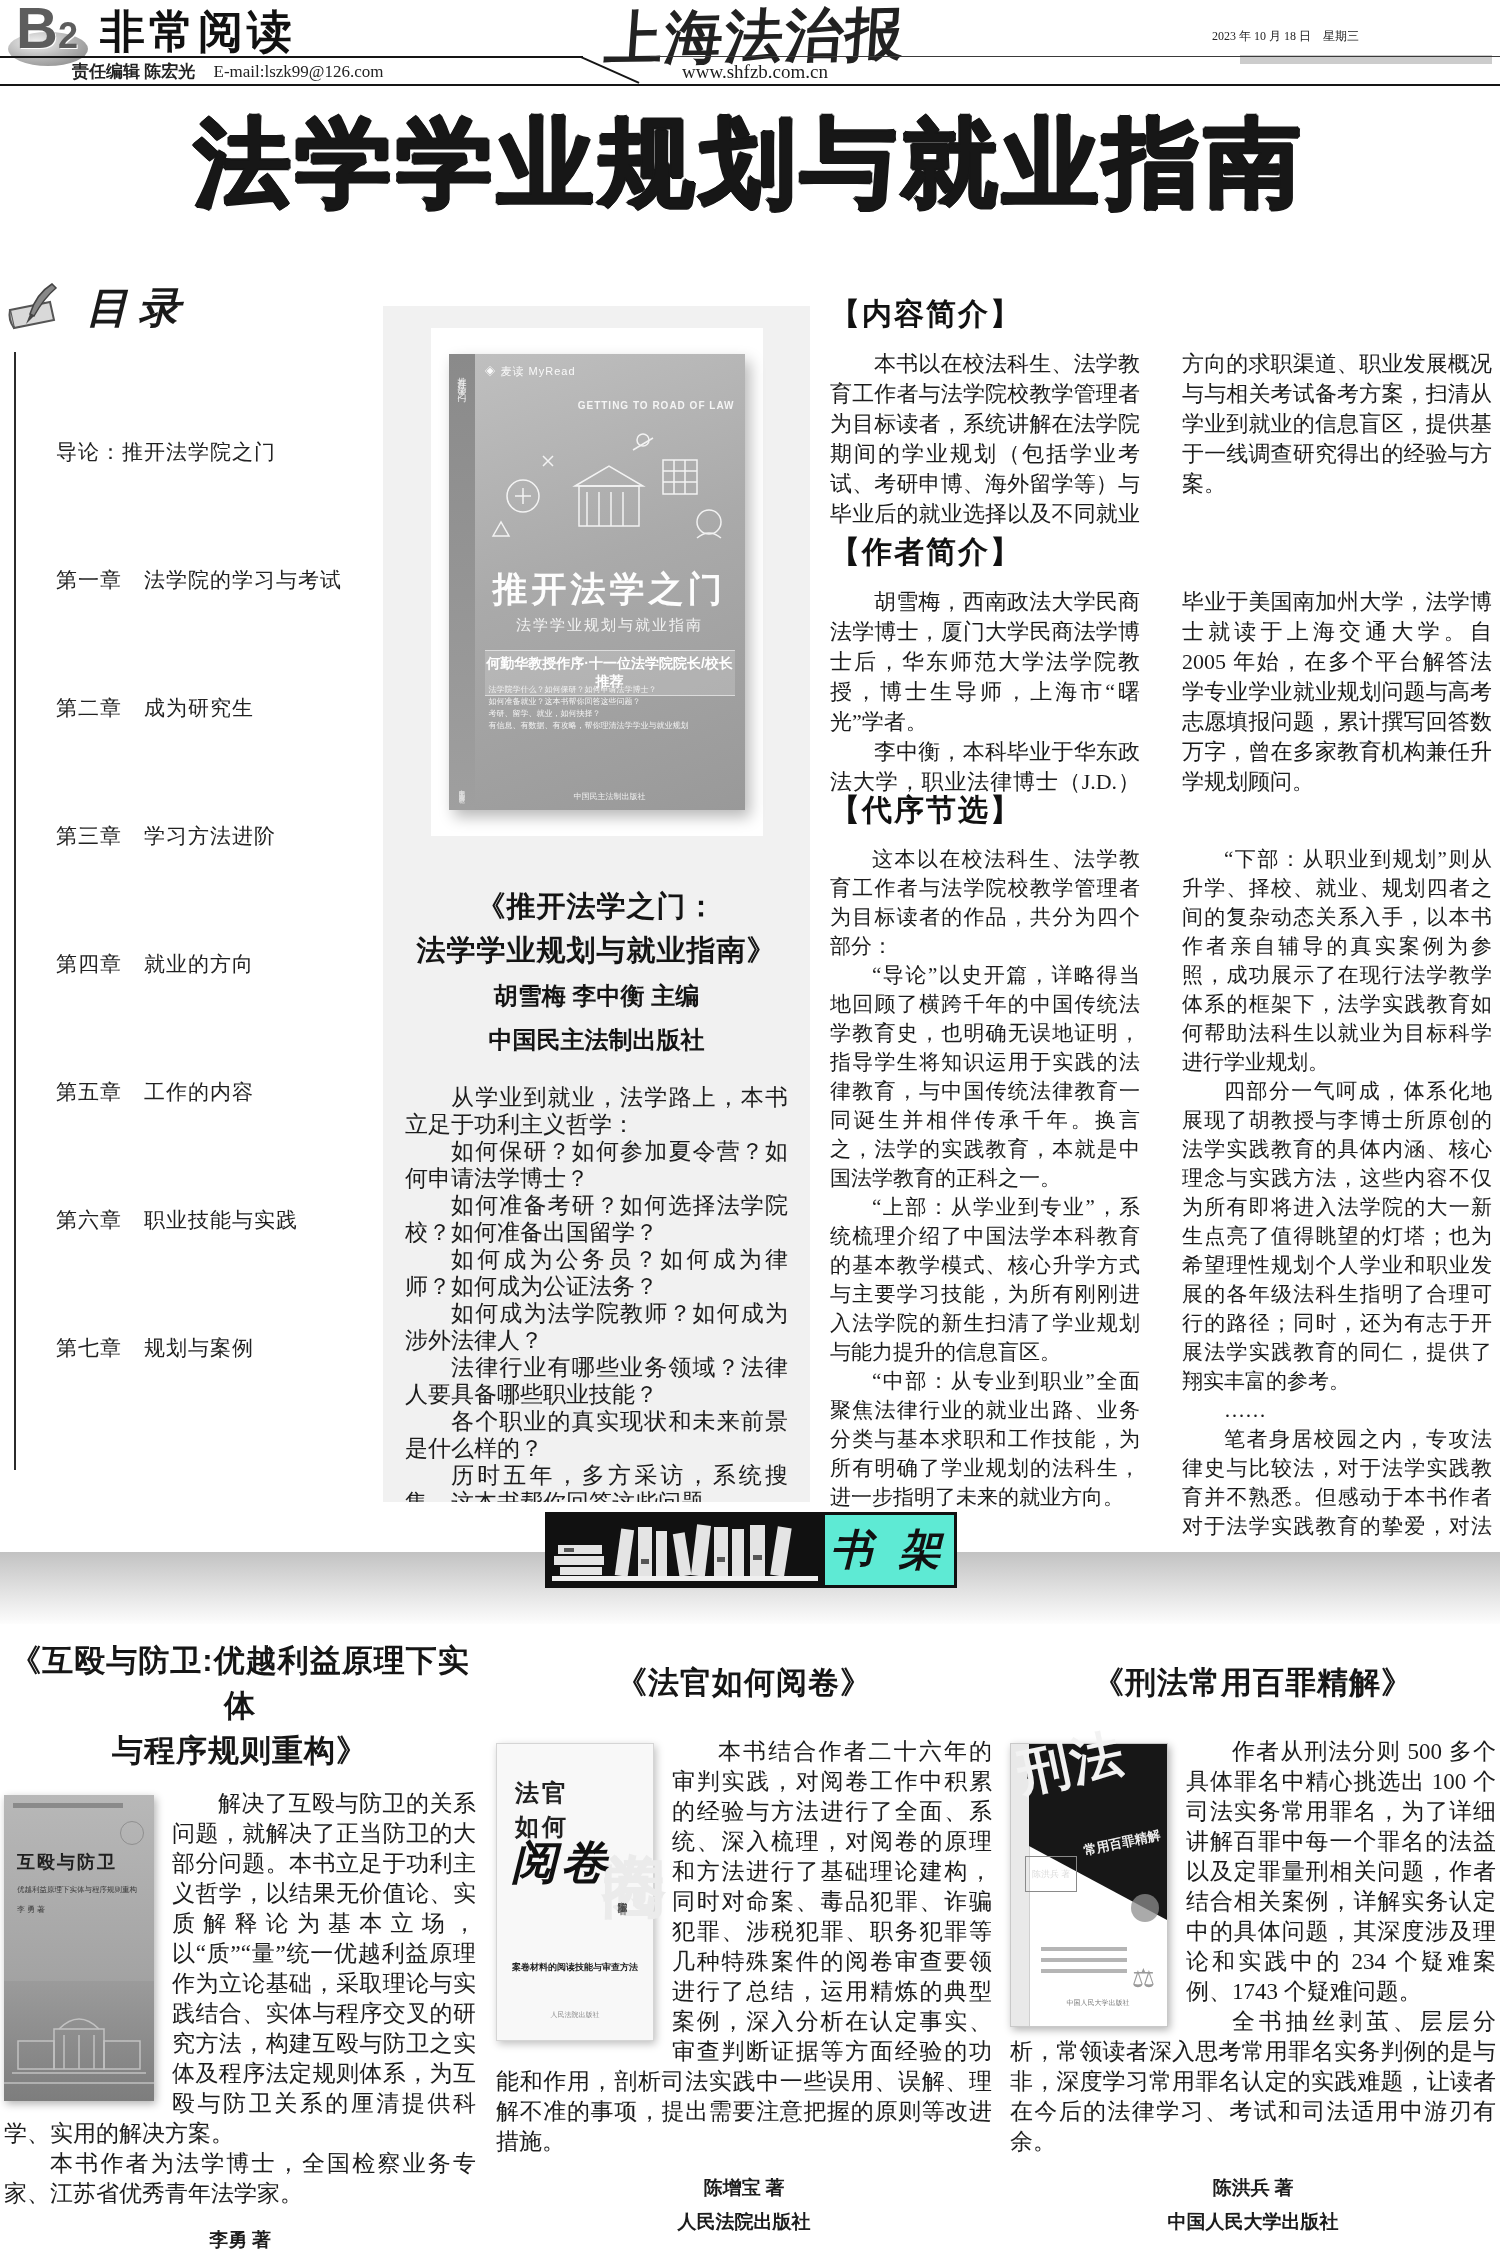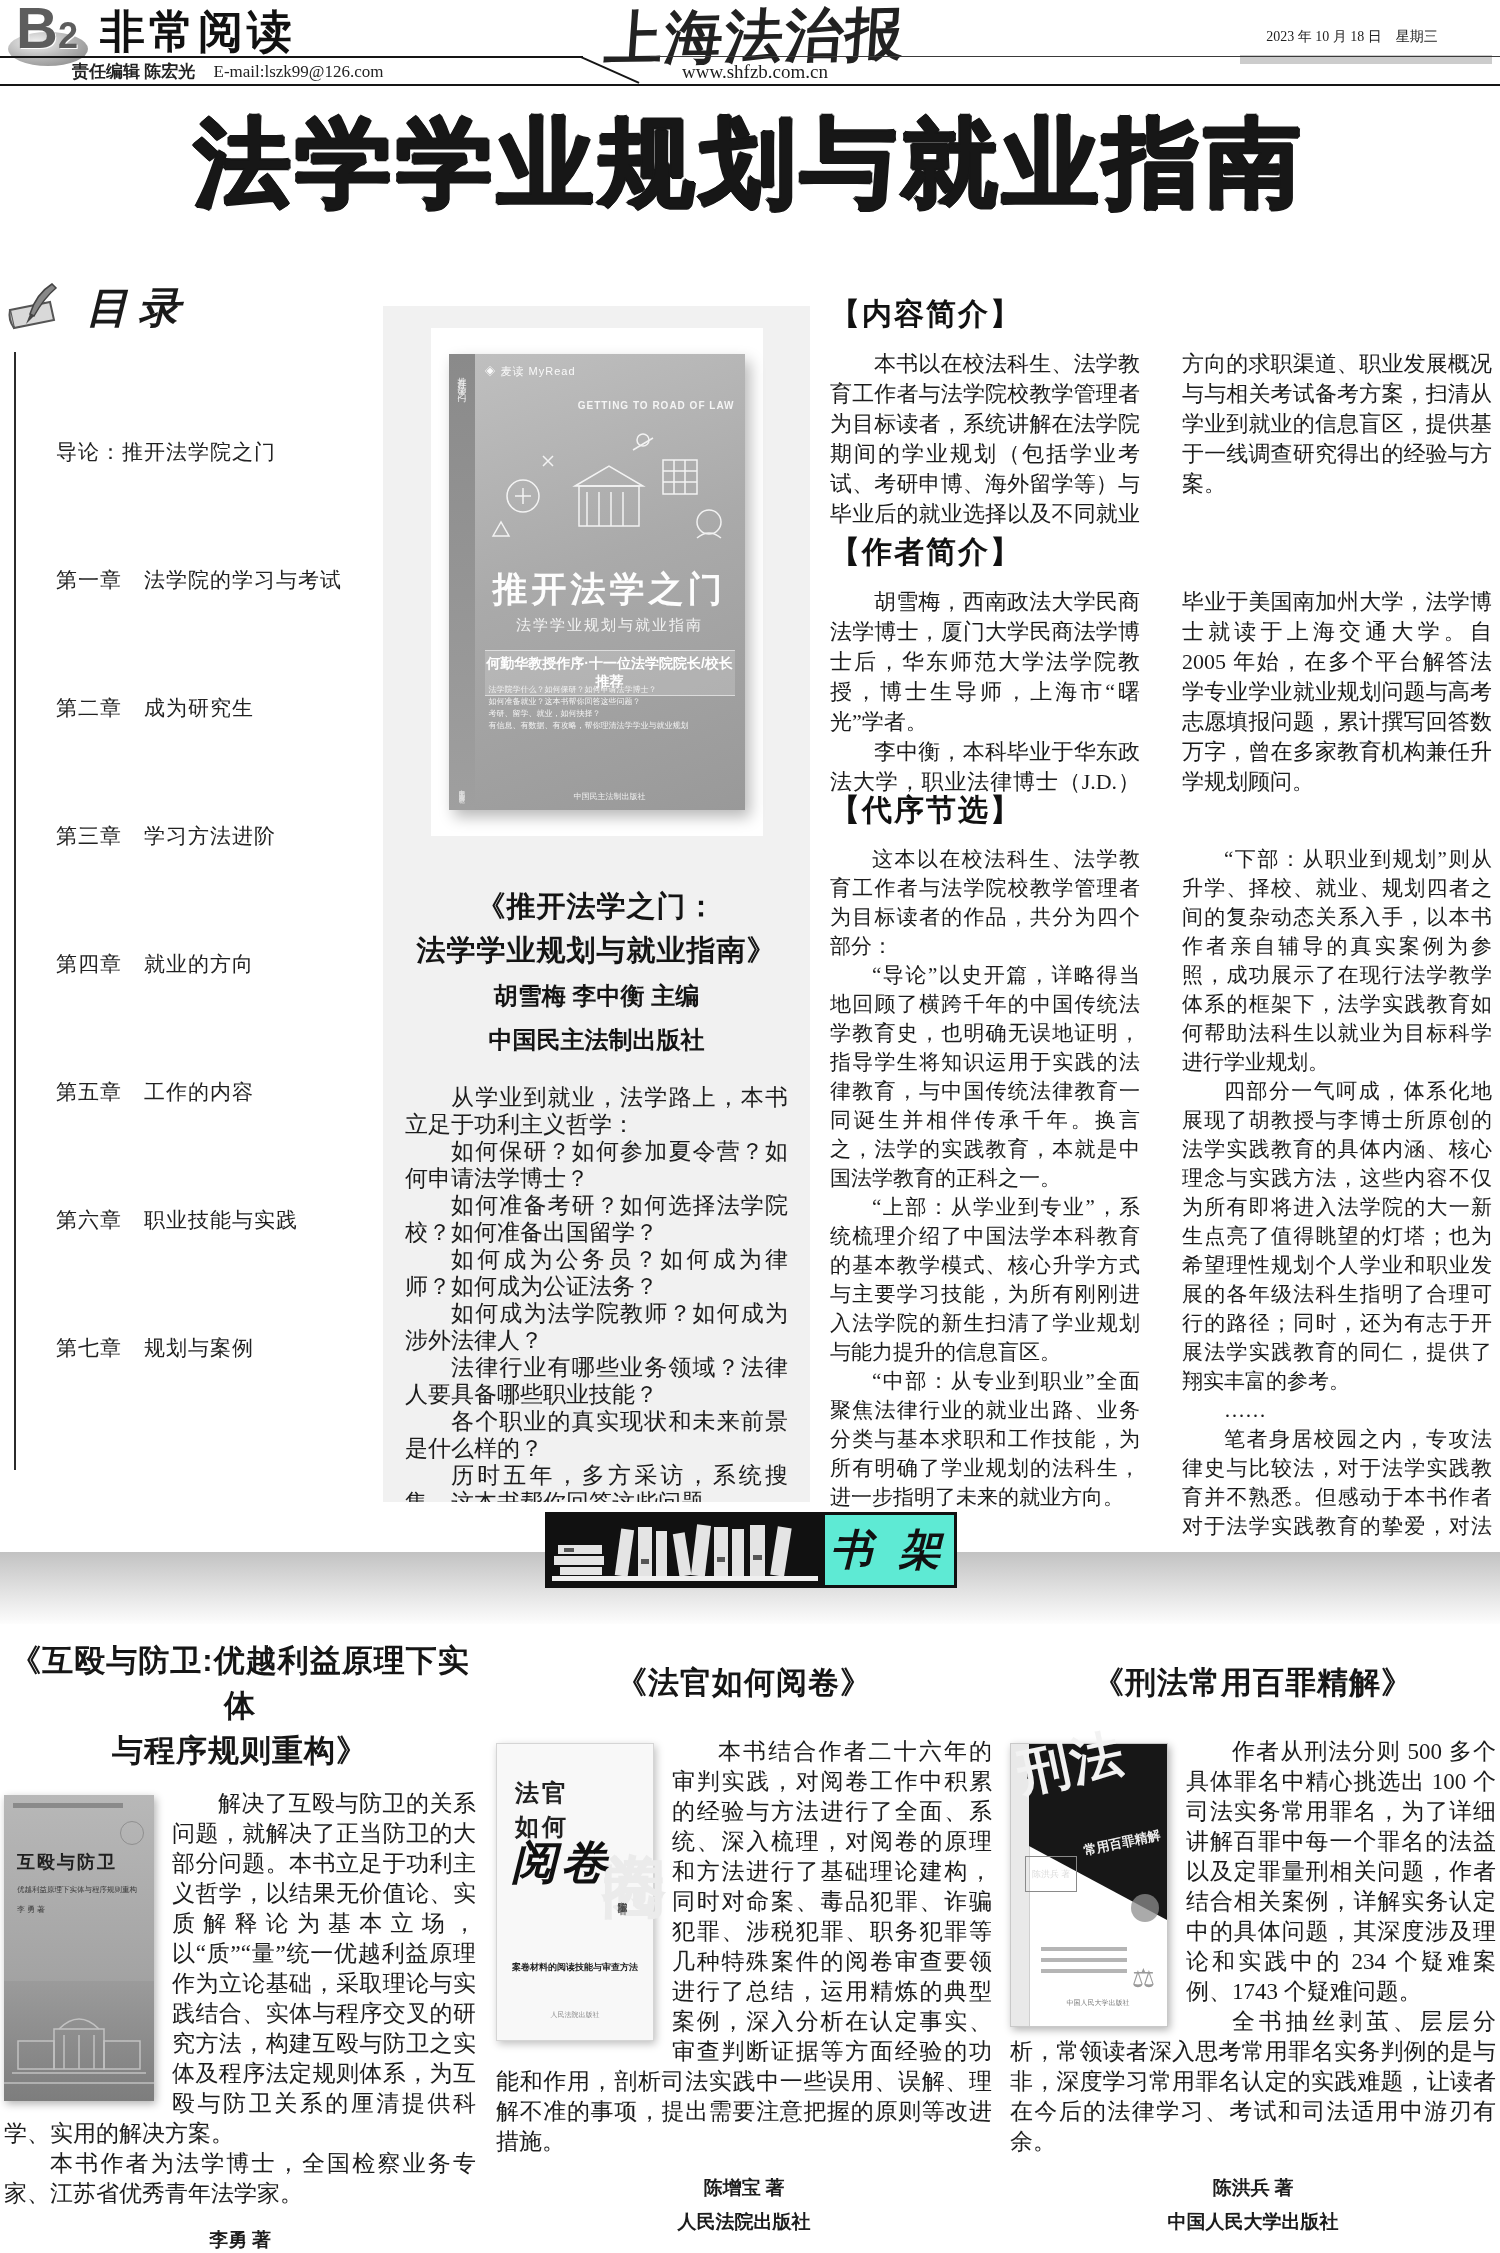--- a/index.html
+++ b/index.html
@@ -12,21 +12,21 @@
         background:radial-gradient(ellipse at 35% 30%,#f2f2f2 0%,#b9b9b9 45%,#808080 100%);}
   .badge-text{position:absolute;left:8px;top:-8px;font-family:"Liberation Sans",sans-serif;
         font-weight:900;color:#5d5d5d;text-shadow:1px 1px 0 #fff;}
   .badge-text .b{font-size:58px;}
   .badge-text .two{font-size:36px;}
   .section-name{position:absolute;left:100px;top:2px;font-family:"Liberation Sans",sans-serif;
         font-weight:900;font-size:45px;letter-spacing:4px;color:#111;}
   .paper-logo{position:absolute;left:585px;top:-2px;width:340px;text-align:center;
         font-size:58px;font-weight:900;font-family:"Liberation Serif",serif;color:#222;
         transform:skewX(-5deg) rotate(-1deg);letter-spacing:2px;}
-  .issue-date{position:absolute;right:8px;top:28px;width:280px;text-align:center;font-size:14px;color:#222;}
+  .issue-date{position:absolute;right:8px;top:28px;width:280px;text-align:left;font-size:12px;color:#222;}
   .date-bar{position:absolute;right:8px;top:55px;width:252px;height:9px;background:#cccccc;}
   .editor-line{position:absolute;left:72px;top:60px;font-size:17px;color:#222;}
   .editor-line .bold{font-weight:bold;margin-right:14px;}
   .website{position:absolute;left:615px;top:61px;width:280px;text-align:center;font-size:19px;font-weight:normal;}
   .rule-left{position:absolute;left:0;top:56px;width:583px;height:2px;background:#151515;}
   .rule-diag{position:absolute;left:581px;top:56px;width:64px;height:2px;background:#151515;
         transform:rotate(24deg);transform-origin:0 0;}
   .rule-right{position:absolute;left:650px;top:56px;width:850px;height:1px;background:#3a3a3a;}
   .rule-bottom{position:absolute;left:0;top:84px;width:1500px;height:2px;background:#151515;}
 

